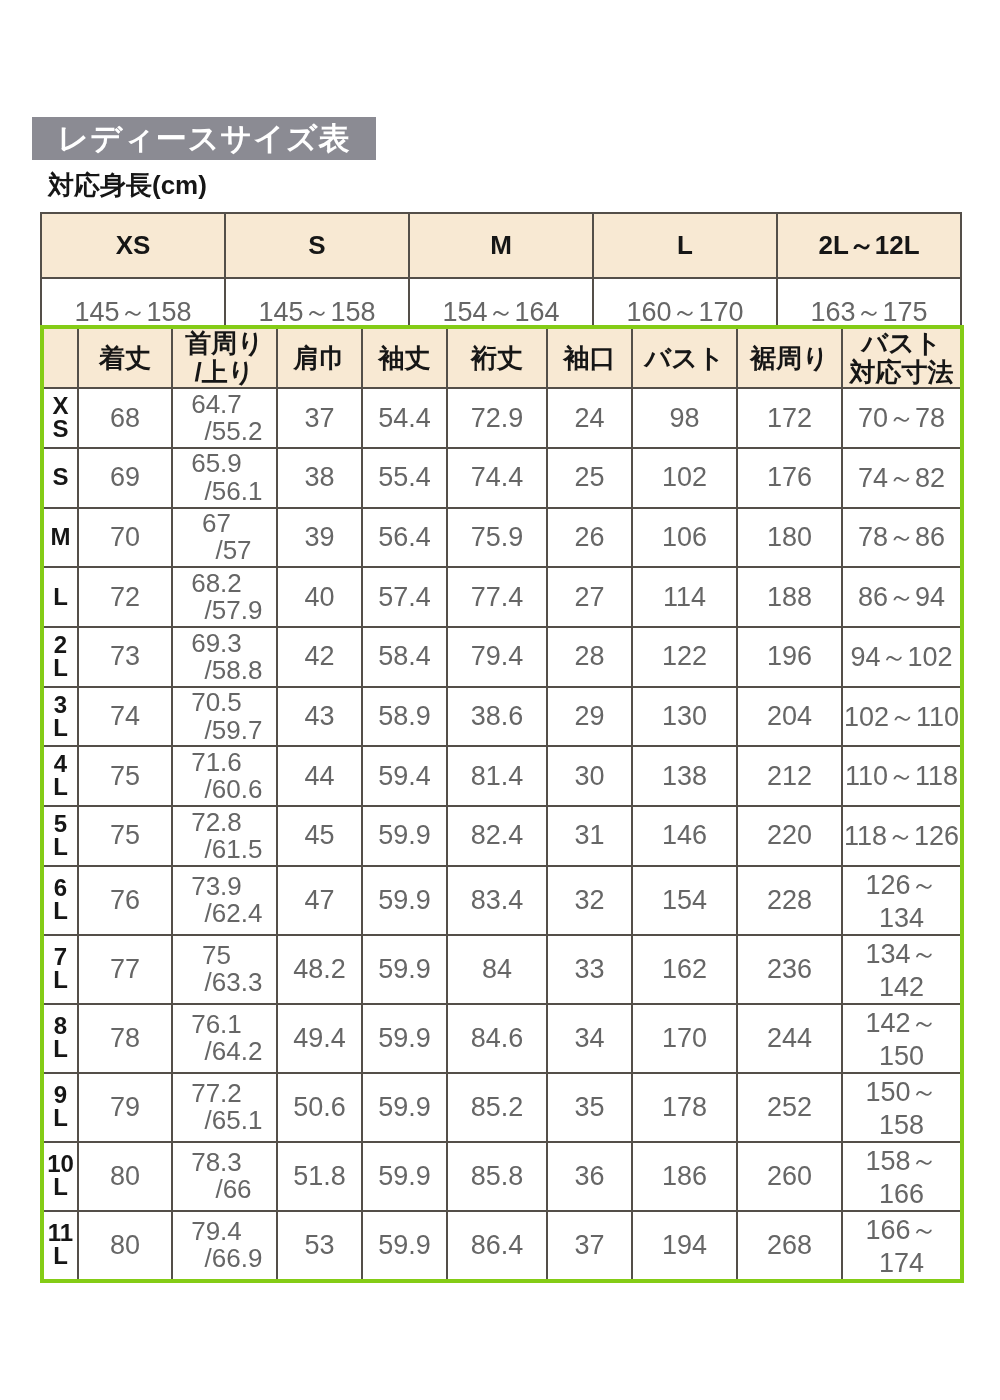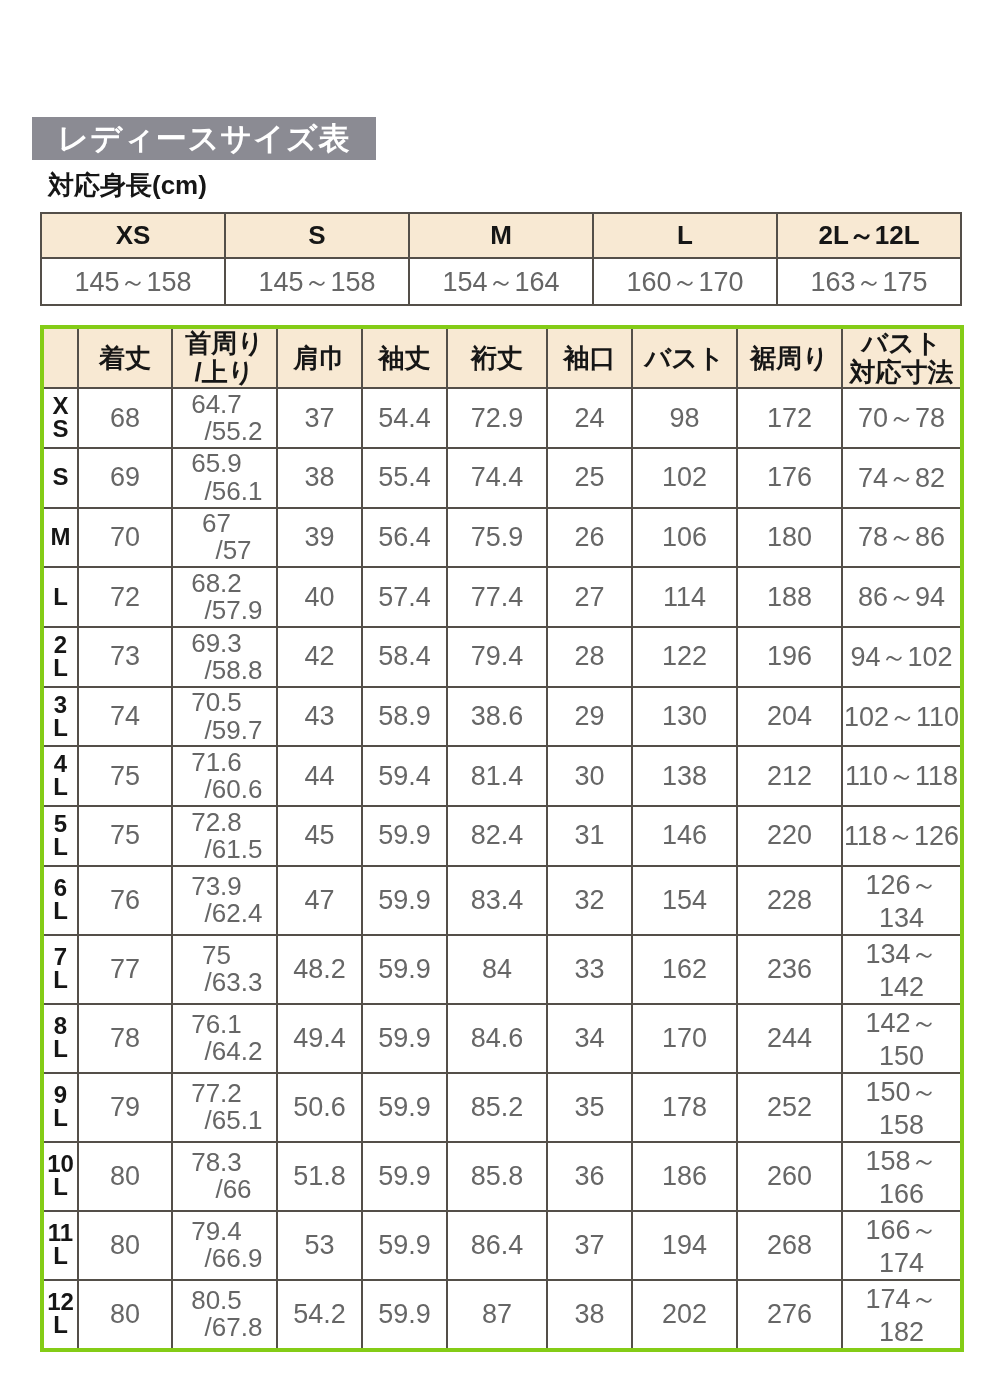--- a/index.html
+++ b/index.html
@@ -20,21 +20,21 @@
   .subtitle{
     position:absolute;left:48px;top:168px;
     font-size:26px;font-weight:bold;color:#161616;
   }
   
   #height-table{
     position:absolute;left:40px;top:212px;width:922px;
     border-collapse:collapse;table-layout:fixed;
   }
   #height-table th,#height-table td{
-    border:2px solid #544f49;text-align:center;vertical-align:middle;padding:4px;
+    border:2px solid #544f49;text-align:center;vertical-align:middle;padding:14px;
   }
   #height-table th{
     background:#f8e9d3;color:#161616;font-size:26px;font-weight:bold;height:35px;
   }
   #height-table td{
     background:#ffffff;color:#666666;font-size:27px;font-weight:normal;height:37px;
   }
   
   #size-table{
     position:absolute;left:40px;top:325px;width:921px;
@@ -333,30 +333,14 @@
           <div class="neck-bottom">/66.9</div>
         </td>
         <td class="col-val">53</td>
         <td class="col-val">59.9</td>
         <td class="col-val">86.4</td>
         <td class="col-val">37</td>
         <td class="col-val">194</td>
         <td class="col-val">268</td>
         <td class="col-val">166～174</td>
       </tr>
-      <tr>
-        <td class="col-size">12
-L</td>
-        <td class="col-val">80</td>
-        <td class="col-neck">
-          <div class="neck-top">80.5</div>
-          <div class="neck-bottom">/67.8</div>
-        </td>
-        <td class="col-val">54.2</td>
-        <td class="col-val">59.9</td>
-        <td class="col-val">87</td>
-        <td class="col-val">38</td>
-        <td class="col-val">202</td>
-        <td class="col-val">276</td>
-        <td class="col-val">174～182</td>
-      </tr>
     </tbody>
 </table>
 
 </body></html>

